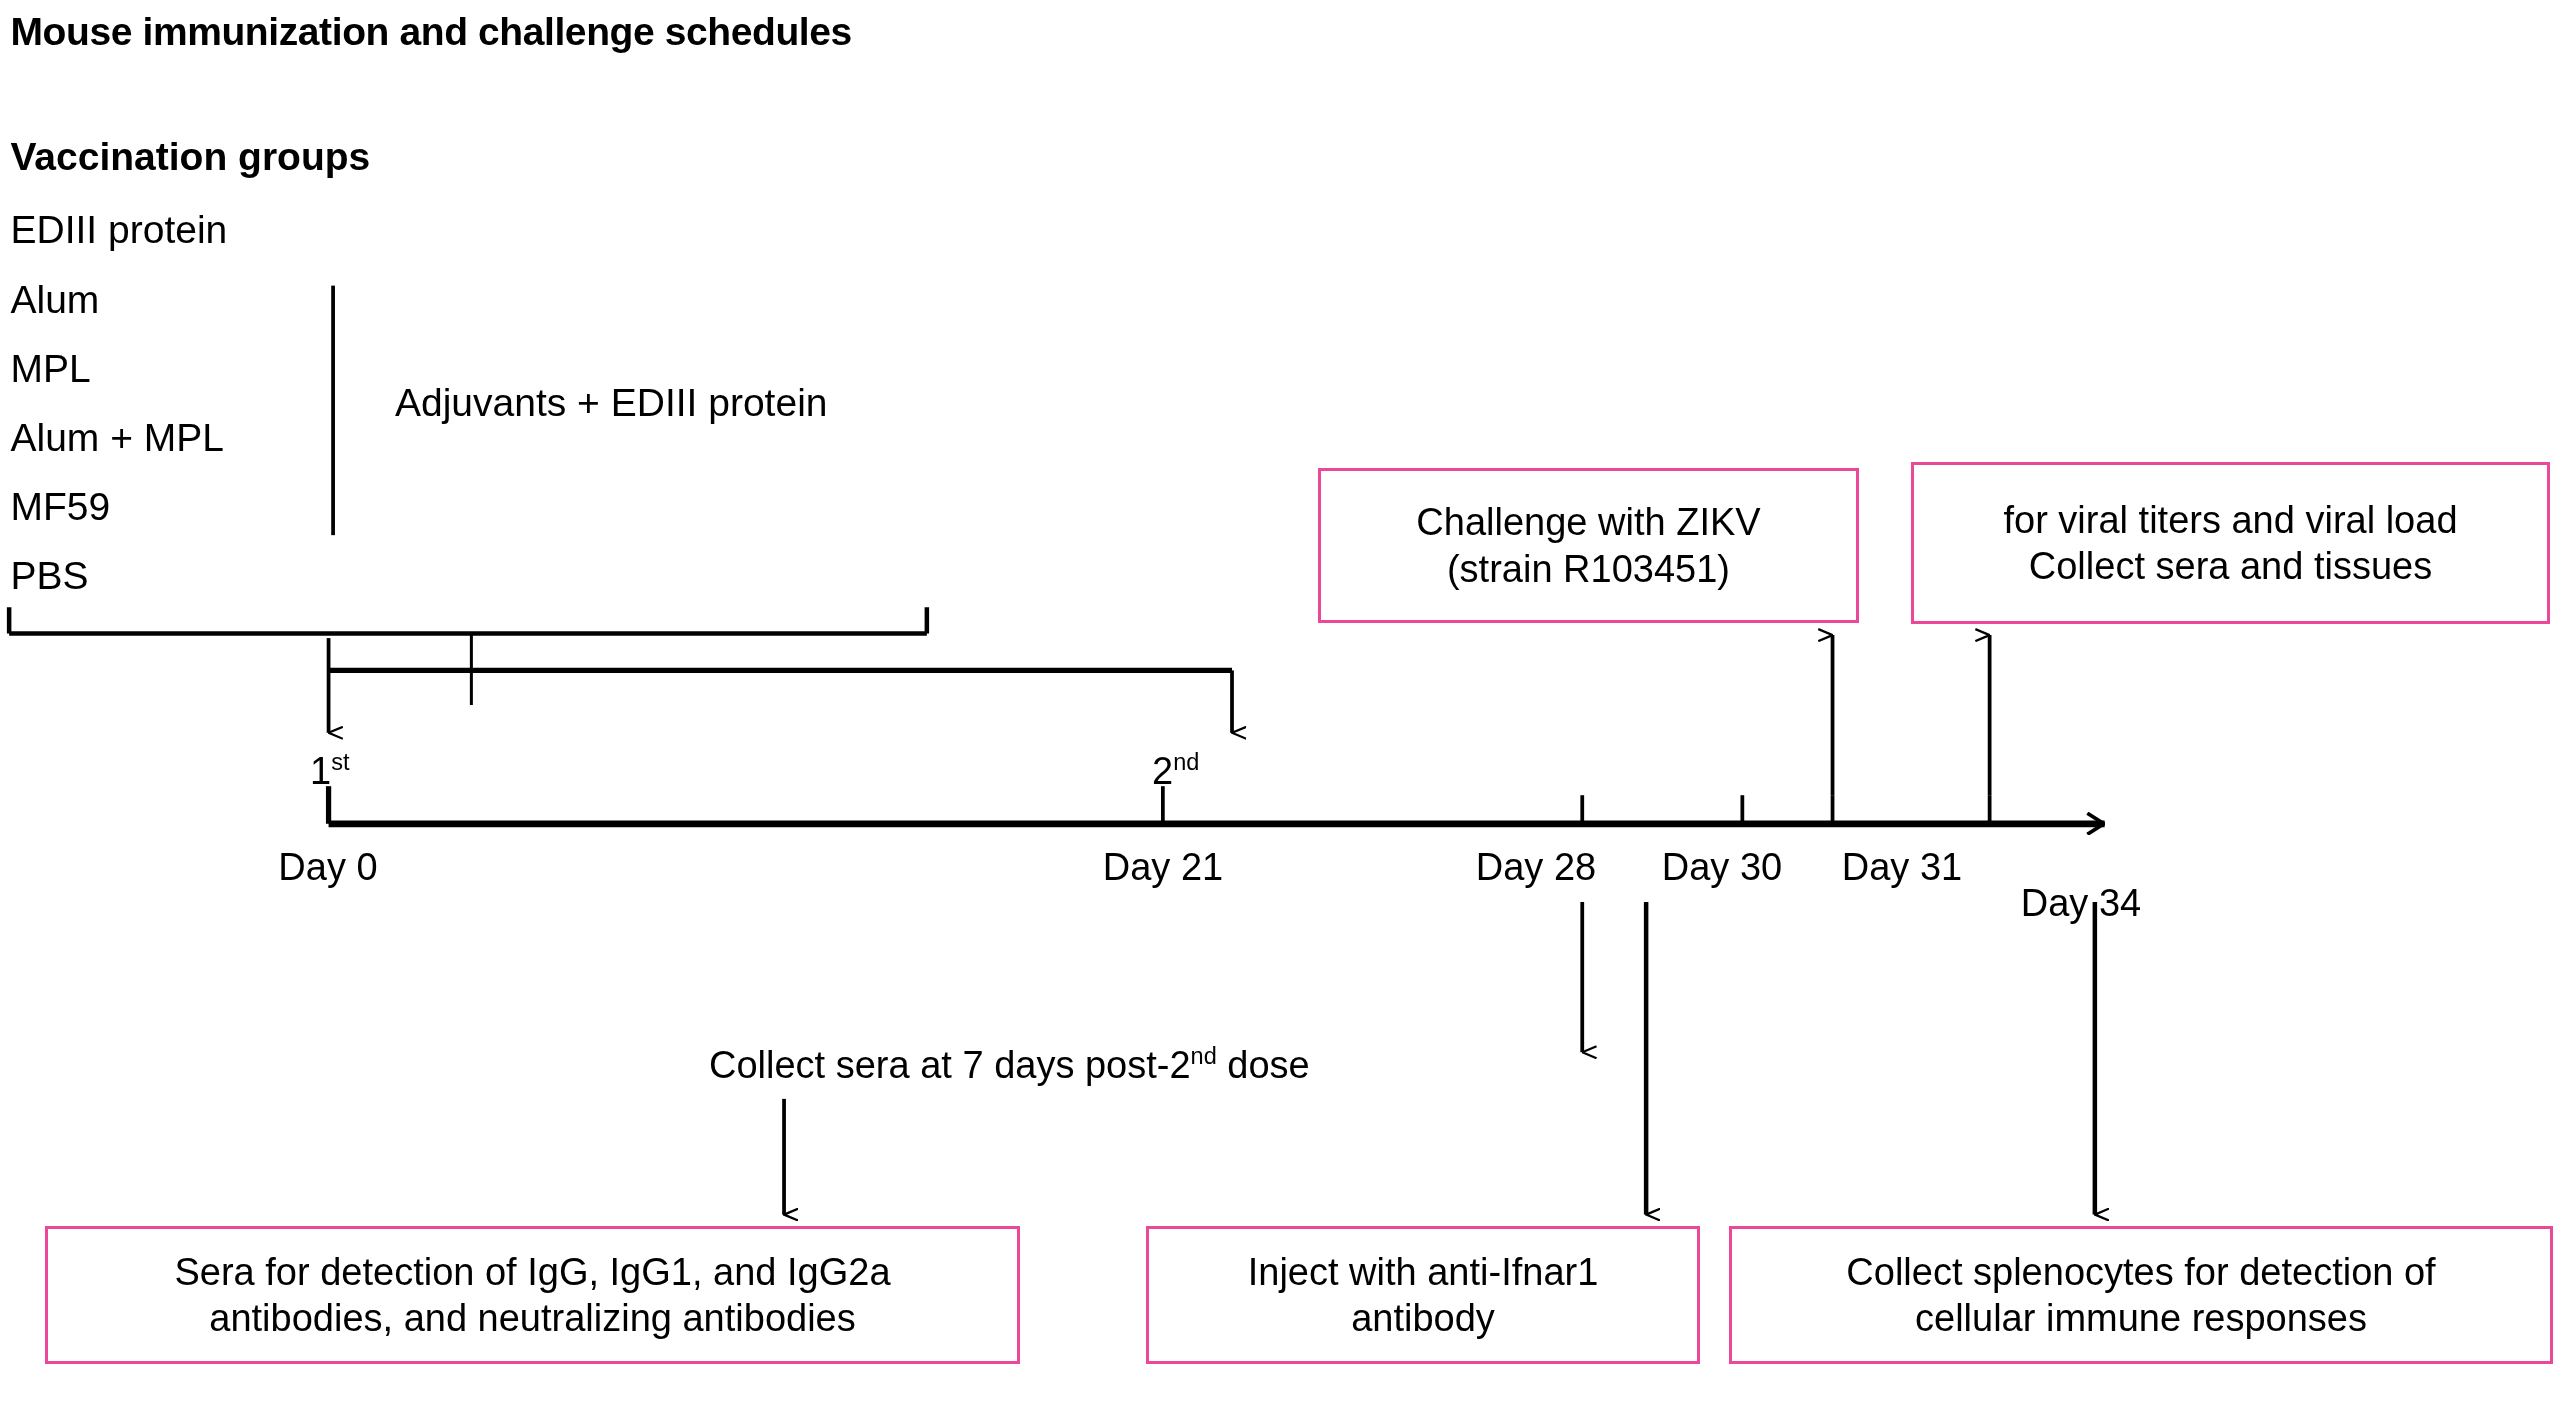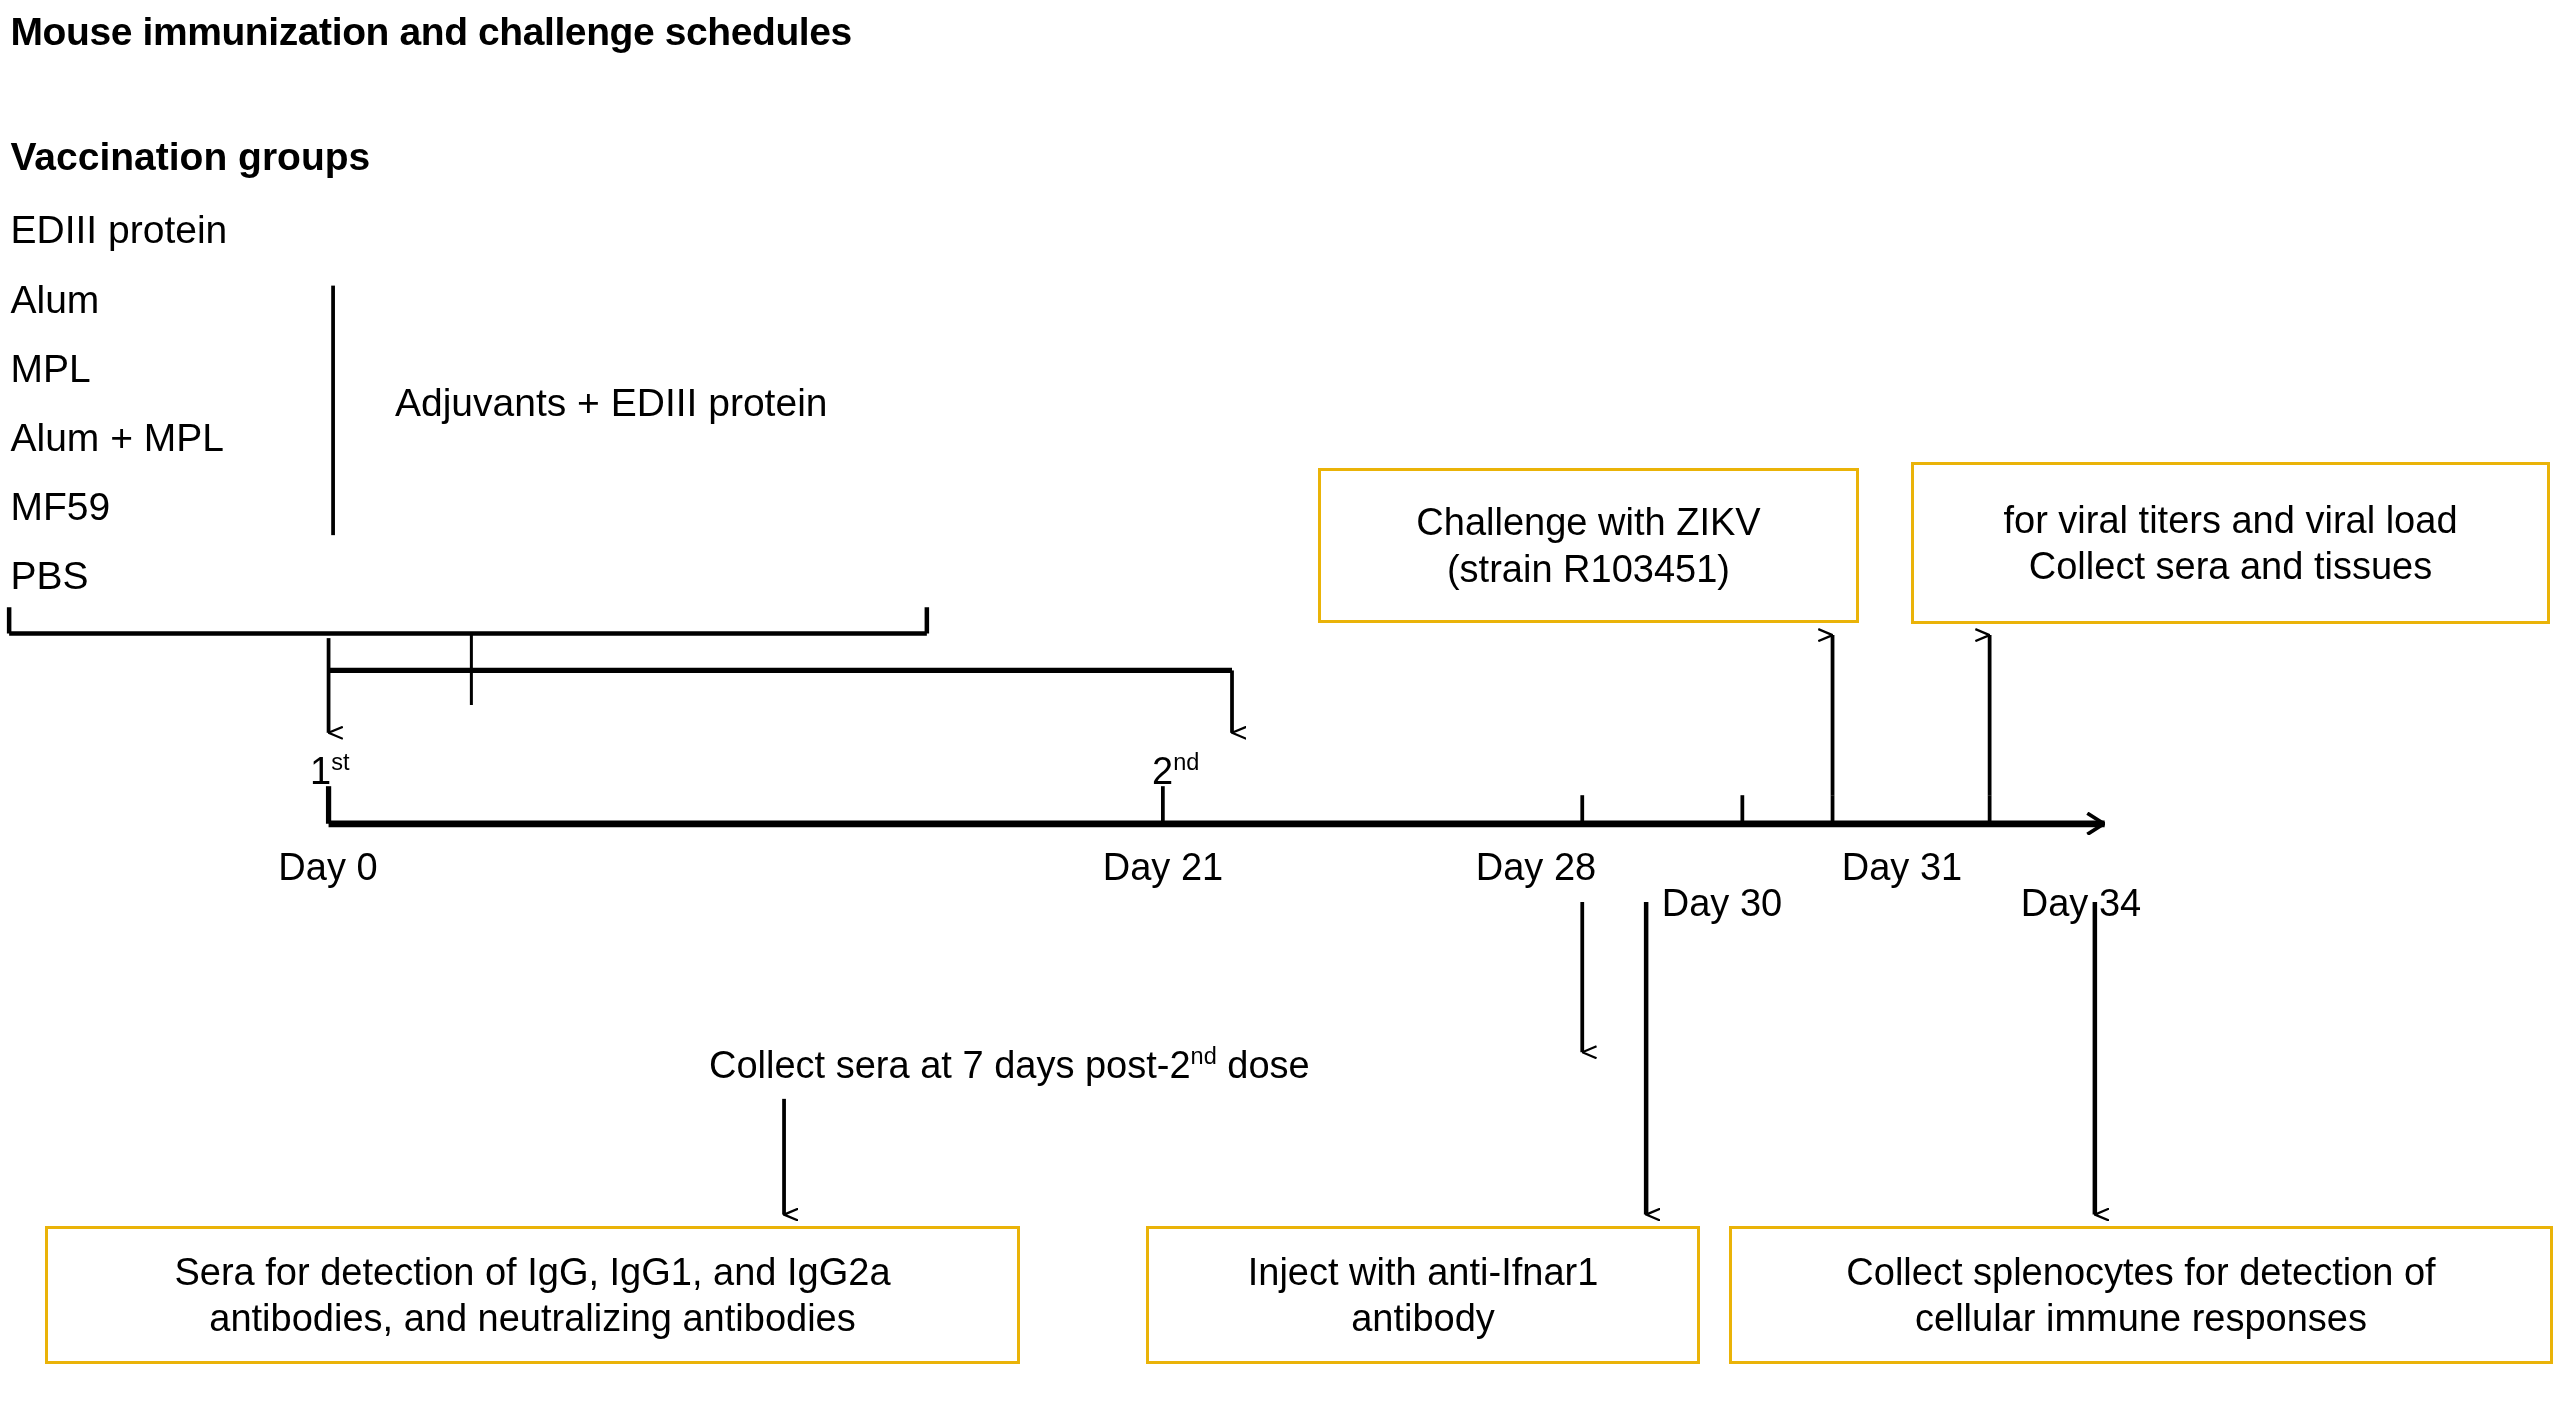--- a/index.html
+++ b/index.html
@@ -61,21 +61,21 @@
     font-weight: normal;
   }
   .annot sup {
     font-size: 0.62em;
     vertical-align: super;
     line-height: 0;
   }
   .box {
     position: absolute;
     box-sizing: border-box;
-    border: 3px solid #eab308;
+    border: 3px solid #ec4899;
     background: #ffffff;
     display: flex;
     flex-direction: column;
     align-items: center;
     justify-content: center;
     text-align: center;
     font-size: 38px;
     line-height: 1.22;
     padding: 3px 7.5px;
   }
@@ -110,21 +110,21 @@
   <div class="txt ordinal" style="left:310px; top:752px;">
     <span>1</span><sup>st</sup>
   </div>
   <div class="txt ordinal" style="left:1152px; top:752px;">
     <span>2</span><sup>nd</sup>
   </div>
 
   <div class="txt daylabel" style="left:328px; top:848px; transform:translateX(-50%);">Day 0</div>
   <div class="txt daylabel" style="left:1163px; top:848px; transform:translateX(-50%);">Day 21</div>
   <div class="txt daylabel" style="left:1536px; top:848px; transform:translateX(-50%);">Day 28</div>
-  <div class="txt daylabel" style="left:1722px; top:848px; transform:translateX(-50%);margin-top:36px;">Day 30</div>
+  <div class="txt daylabel" style="left:1722px; top:848px; transform:translateX(-50%);">Day 30</div>
   <div class="txt daylabel" style="left:1902px; top:848px; transform:translateX(-50%);">Day 31</div>
   <div class="txt daylabel" style="left:2081px; top:884px; transform:translateX(-50%);">Day 34</div>
 
   <div class="txt annot" style="left:709px; top:1046px;">
     <span>Collect sera at 7 days post-2</span><sup>nd</sup><span> dose</span>
   </div>
 
   <div class="box" style="left:1318px; top:468px; width:541px; height:155px;">
     <span class="line">Challenge with ZIKV</span>
     <span class="line">(strain R103451)</span>

